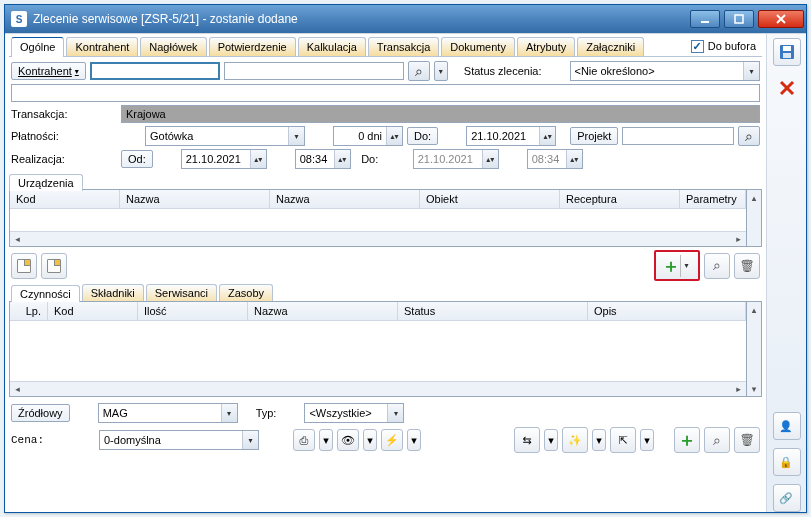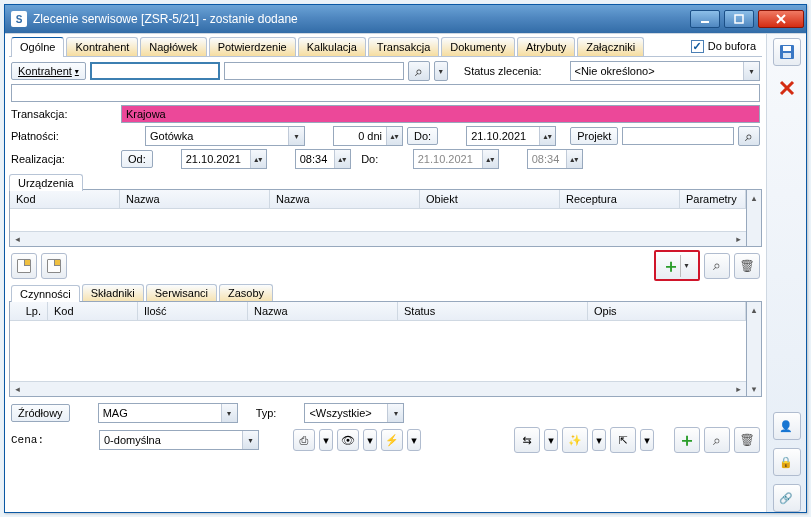--- a/index.html
+++ b/index.html
@@ -134,21 +134,21 @@
           </div>
         </div>
 
         <div class="row">
           <div class="txt" style="flex:1;height:18px;width:440px"></div>
         </div>
 
         <div class="row">
           <span class="lbl">Transakcja:</span>
           <div style="width:32px"></div>
-          <div class="txt" style="flex:1;height:18px;background:#ec4899">Krajowa</div>
+          <div class="txt" style="flex:1;height:18px;background:#a3a3a3">Krajowa</div>
         </div>
 
         <div class="row">
           <span class="lbl">Płatności:</span>
           <div style="width:32px"></div>
           <div class="dd" style="width:160px">
             <span class="val">Gotówka</span>
             <div class="ddbtn">▾</div>
           </div>
           <div class="dd" style="width:70px">

